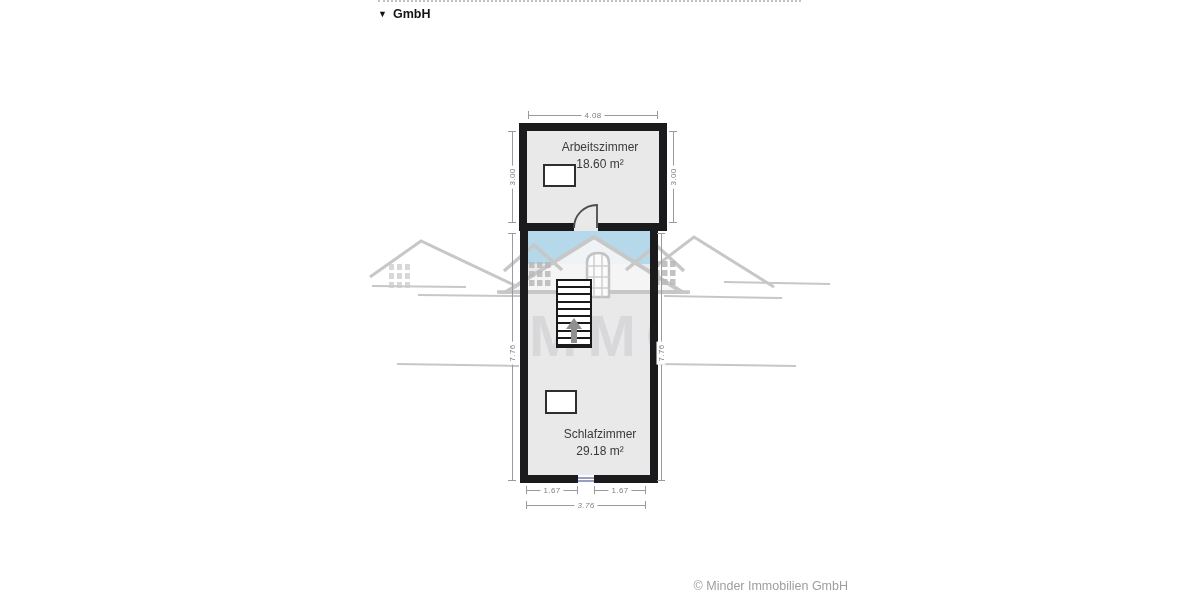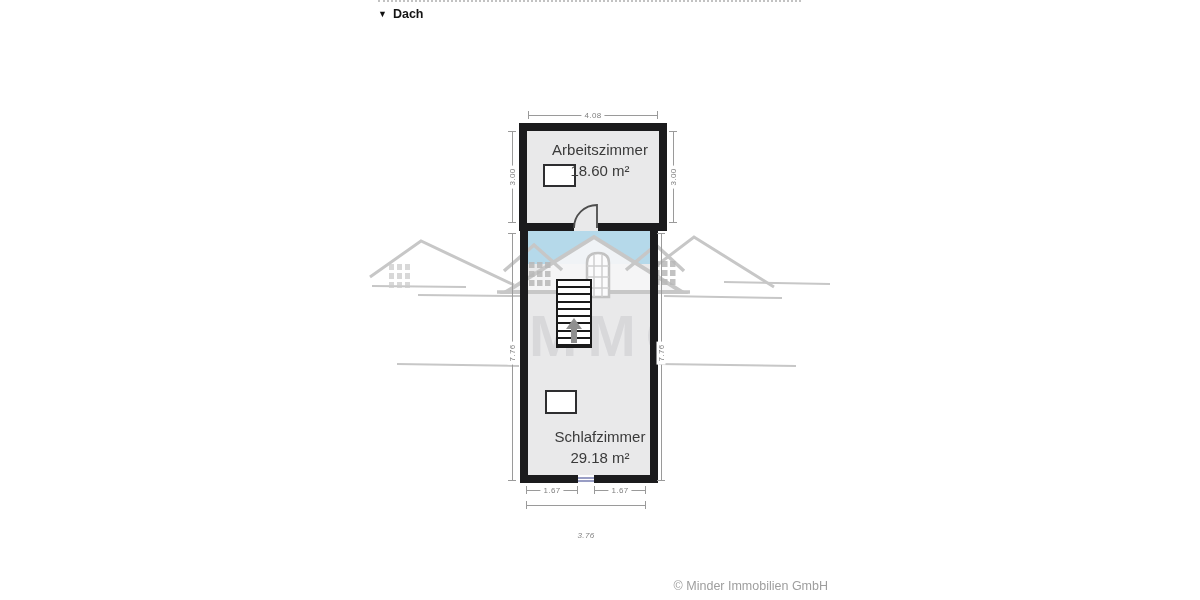--- a/index.html
+++ b/index.html
@@ -41,33 +41,33 @@
   
   .dim-h{box-sizing:border-box;height:8px;border-left:1px solid #9a9a9a;border-right:1px solid #9a9a9a;z-index:5;}
   .dim-h .line{position:absolute;left:0;right:0;top:50%;height:1px;background:#9a9a9a;}
   .dim-v{box-sizing:border-box;width:8px;border-top:1px solid #9a9a9a;border-bottom:1px solid #9a9a9a;z-index:5;}
   .dim-v .line{position:absolute;top:0;bottom:0;left:50%;width:1px;background:#9a9a9a;}
   .dim-label{font-size:8px;color:#7f7f7f;background:#ffffff;padding:0 3px;white-space:nowrap;
              transform:translate(-50%,-50%);z-index:6;letter-spacing:0.4px;}
   .dim-label.vert{transform:translate(-50%,-50%) rotate(-90deg);}
 
   
-  .room-label{text-align:center;transform:translateX(-50%);color:#3a3a3a;font-size:15px;line-height:1.4;z-index:6;}
-
-  .credit{right:372px;top:579px;font-size:12.5px;color:#9e9e9e;z-index:6;} .z3{z-index:3;} .z4{z-index:4;}
+  .room-label{text-align:center;transform:translateX(-50%);color:#3a3a3a;font-size:12px;line-height:1.4;z-index:6;}
+
+  .credit{right:352px;top:579px;font-size:12.5px;color:#9e9e9e;z-index:6;} .z3{z-index:3;} .z4{z-index:4;}
   svg.watermark{left:330px;top:225px;z-index:2;}
   svg.door{z-index:5;}
 </style>
 </head>
 <body>
 
 <div class="abs top-rule"></div>
 <div class="abs floor-header">
   <span class="tri">▼</span>
-  <span class="lbl">Dach</span>
+  <span class="lbl">GmbH</span>
 </div>
 
 <div class="abs room-fill" style="left:527px;top:131px;width:132px;height:92px;"></div>
 <div class="abs room-fill" style="left:528px;top:231px;width:122px;height:244px;"></div>
 <div class="abs room-fill" style="left:574px;top:223px;width:24px;height:8px;"></div>
 
 <svg class="abs watermark" width="510" height="155" viewBox="330 225 510 155">
   <defs>
     <clipPath id="roomClip">
         <rect x="528" y="231" width="122" height="244"></rect>
@@ -207,15 +207,15 @@
 <span class="abs dim-label" style="left:552px;top:490px;">1.67</span>
 
 <div class="abs dim-h" style="left:594px;top:486px;width:52px;">
     <div class="line"></div>
   </div>
 <span class="abs dim-label" style="left:620px;top:490px;">1.67</span>
 
 <div class="abs dim-h" style="left:526px;top:501px;width:120px;">
     <div class="line"></div>
   </div>
-<span class="abs dim-label" style="left:586px;top:535px;font-style:italic;">3.76</span>
+<span class="abs dim-label" style="left:586px;top:505px;font-style:italic;">3.76</span>
 
 <div class="abs credit">© Minder Immobilien GmbH</div>
 
 </body></html>

